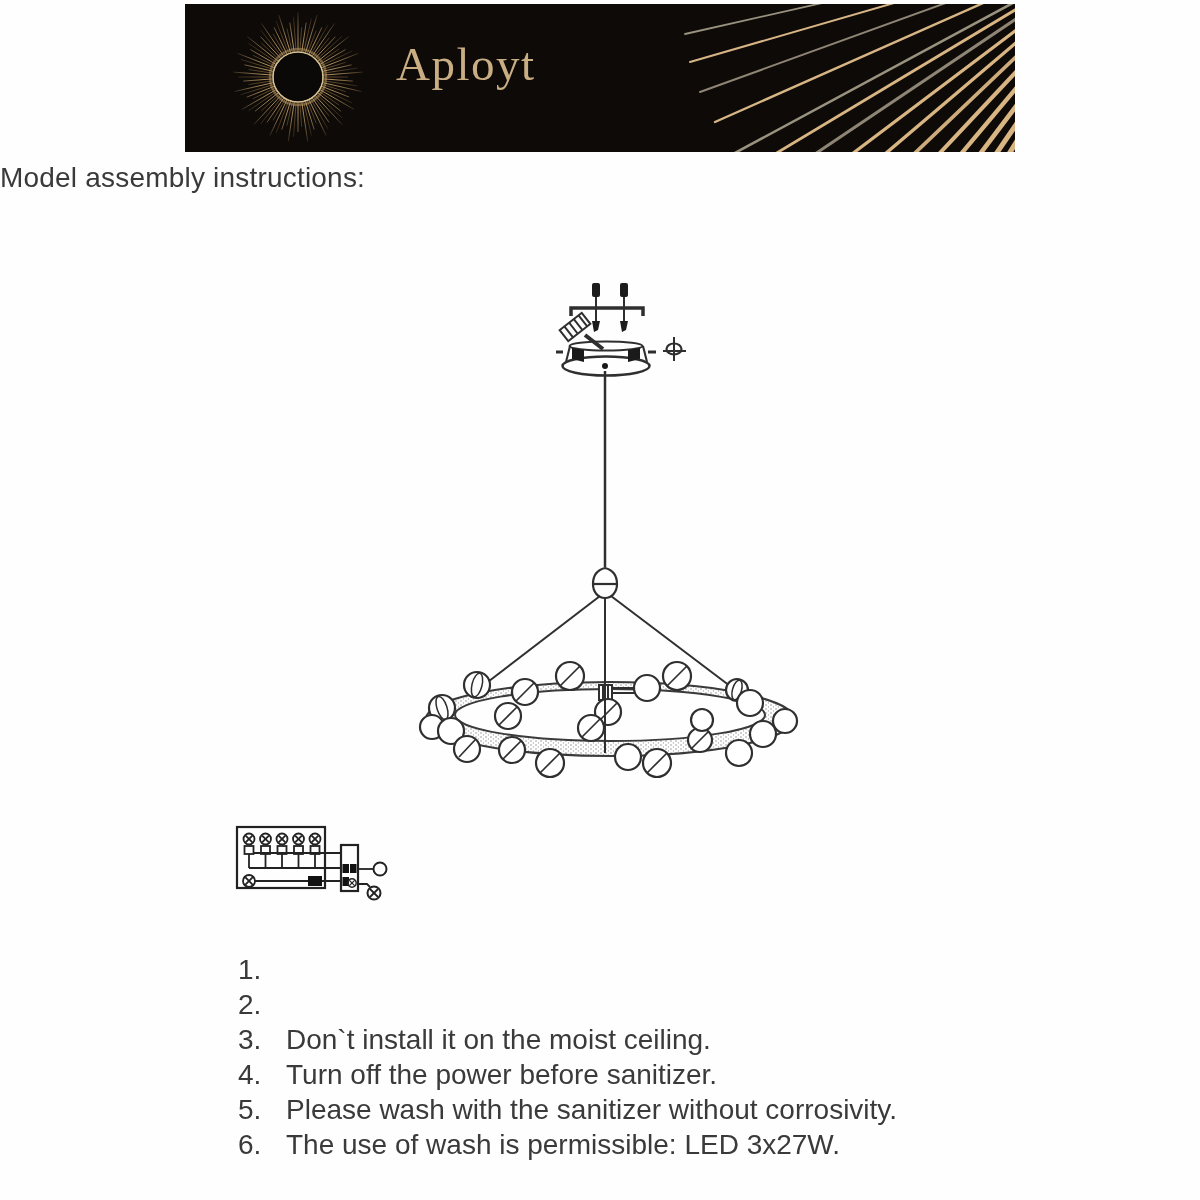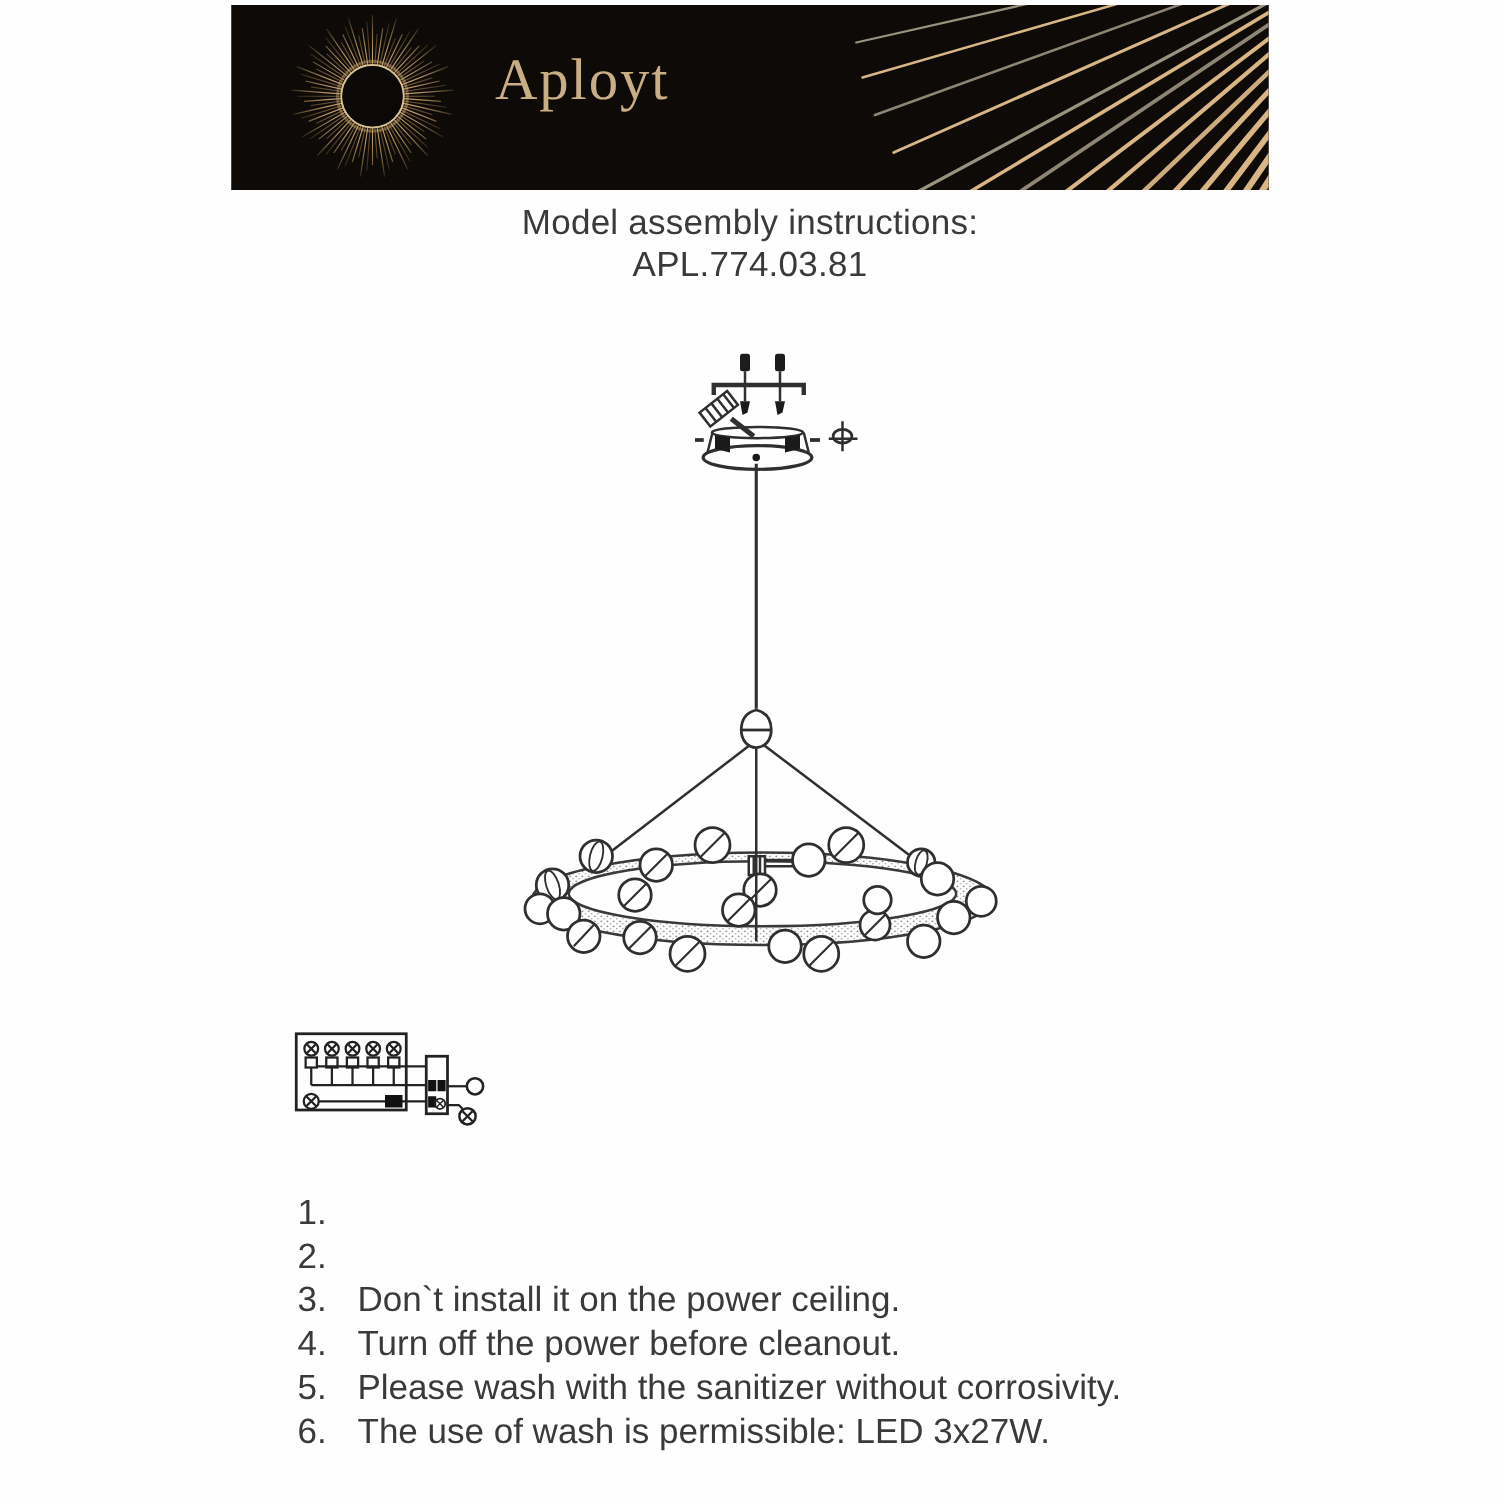--- a/index.html
+++ b/index.html
@@ -20,21 +20,21 @@
   .brand{
     position:absolute;left:211px;top:33px;
     font-family:"Liberation Serif",serif;
     font-size:47px;font-weight:400;letter-spacing:1.5px;
     color:#c9ad83;
   }
 
   
   .titles{
     position:absolute;left:0;top:161px;width:1200px;
-    text-align:center;color:#3a3a3a;
+    text-align:left;color:#3a3a3a;
     font-size:28px;line-height:34px;font-weight:400;
     letter-spacing:.2px;
   }
 
   
   .drawing{position:absolute;left:0;top:0;width:1200px;height:1200px;}
 
   
   .instructions{
     position:absolute;left:238px;top:952px;width:780px;
@@ -167,21 +167,20 @@
         <line x1="965" y1="-75" x2="795" y2="150" stroke="#d8b582" stroke-width="4.6"></line>
         <line x1="965" y1="-75" x2="811" y2="150" stroke="#d8b582" stroke-width="5"></line>
         <line x1="965" y1="-75" x2="824" y2="150" stroke="#d8b582" stroke-width="5.2"></line>
       </g>
     </svg>
     <div class="brand">Aployt</div>
   </header>
 
   <div class="titles">
     <div>Model assembly instructions:</div>
-    <div>APL.774.03.81</div>
   </div>
 
   <svg class="drawing" viewBox="0 0 1200 1200">
     <defs>
       <pattern id="stip" width="5" height="4" patternUnits="userSpaceOnUse">
         <circle cx="1" cy="1" r="0.7" fill="#6e6e6e"></circle>
         <circle cx="3.4" cy="2.9" r="0.6" fill="#8a8a8a"></circle>
       </pattern>
     </defs>
 
@@ -377,25 +376,25 @@
 
   <ol class="instructions">
     <li>
       <span class="num">1.</span>
     </li>
     <li>
       <span class="num">2.</span>
     </li>
     <li>
       <span class="num">3.</span>
-      <span>Don`t install it on the power ceiling.</span>
+      <span>Don`t install it on the moist ceiling.</span>
     </li>
     <li>
       <span class="num">4.</span>
-      <span>Turn off the power before cleanout.</span>
+      <span>Turn off the power before sanitizer.</span>
     </li>
     <li>
       <span class="num">5.</span>
       <span>Please wash with the sanitizer without corrosivity.</span>
     </li>
     <li>
       <span class="num">6.</span>
       <span>The use of wash is permissible: LED 3x27W.</span>
     </li>
   </ol>

